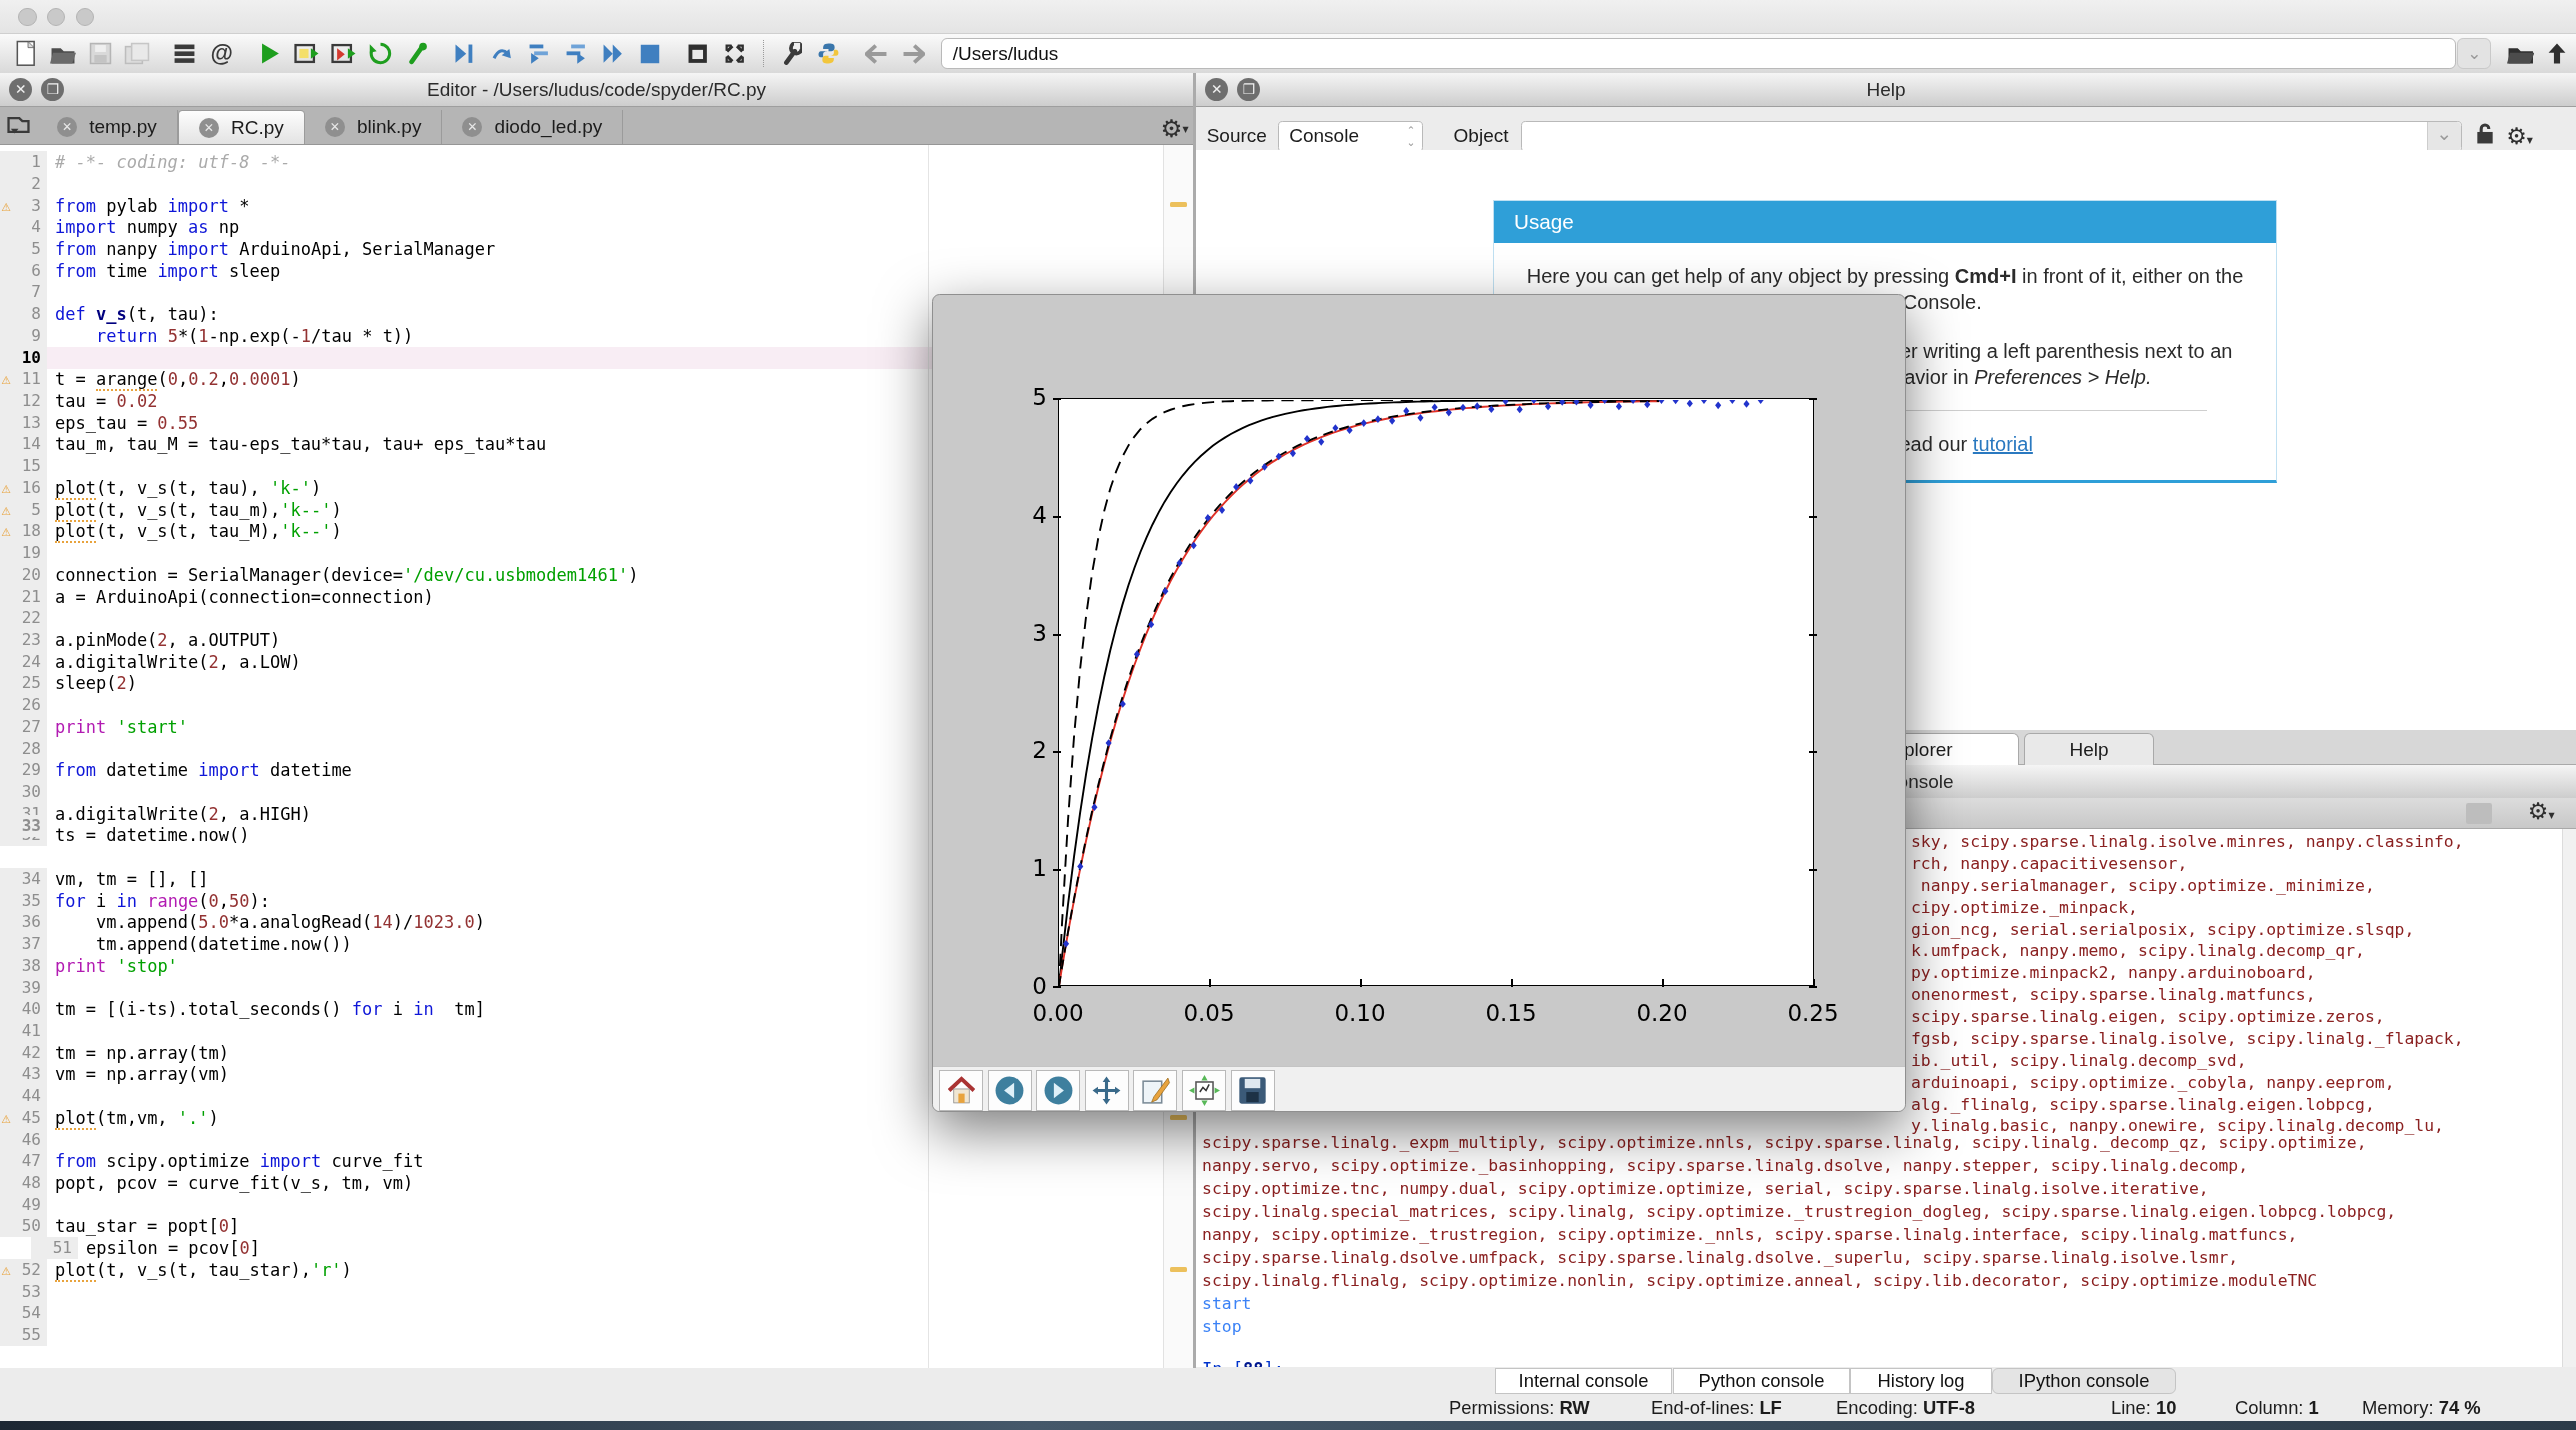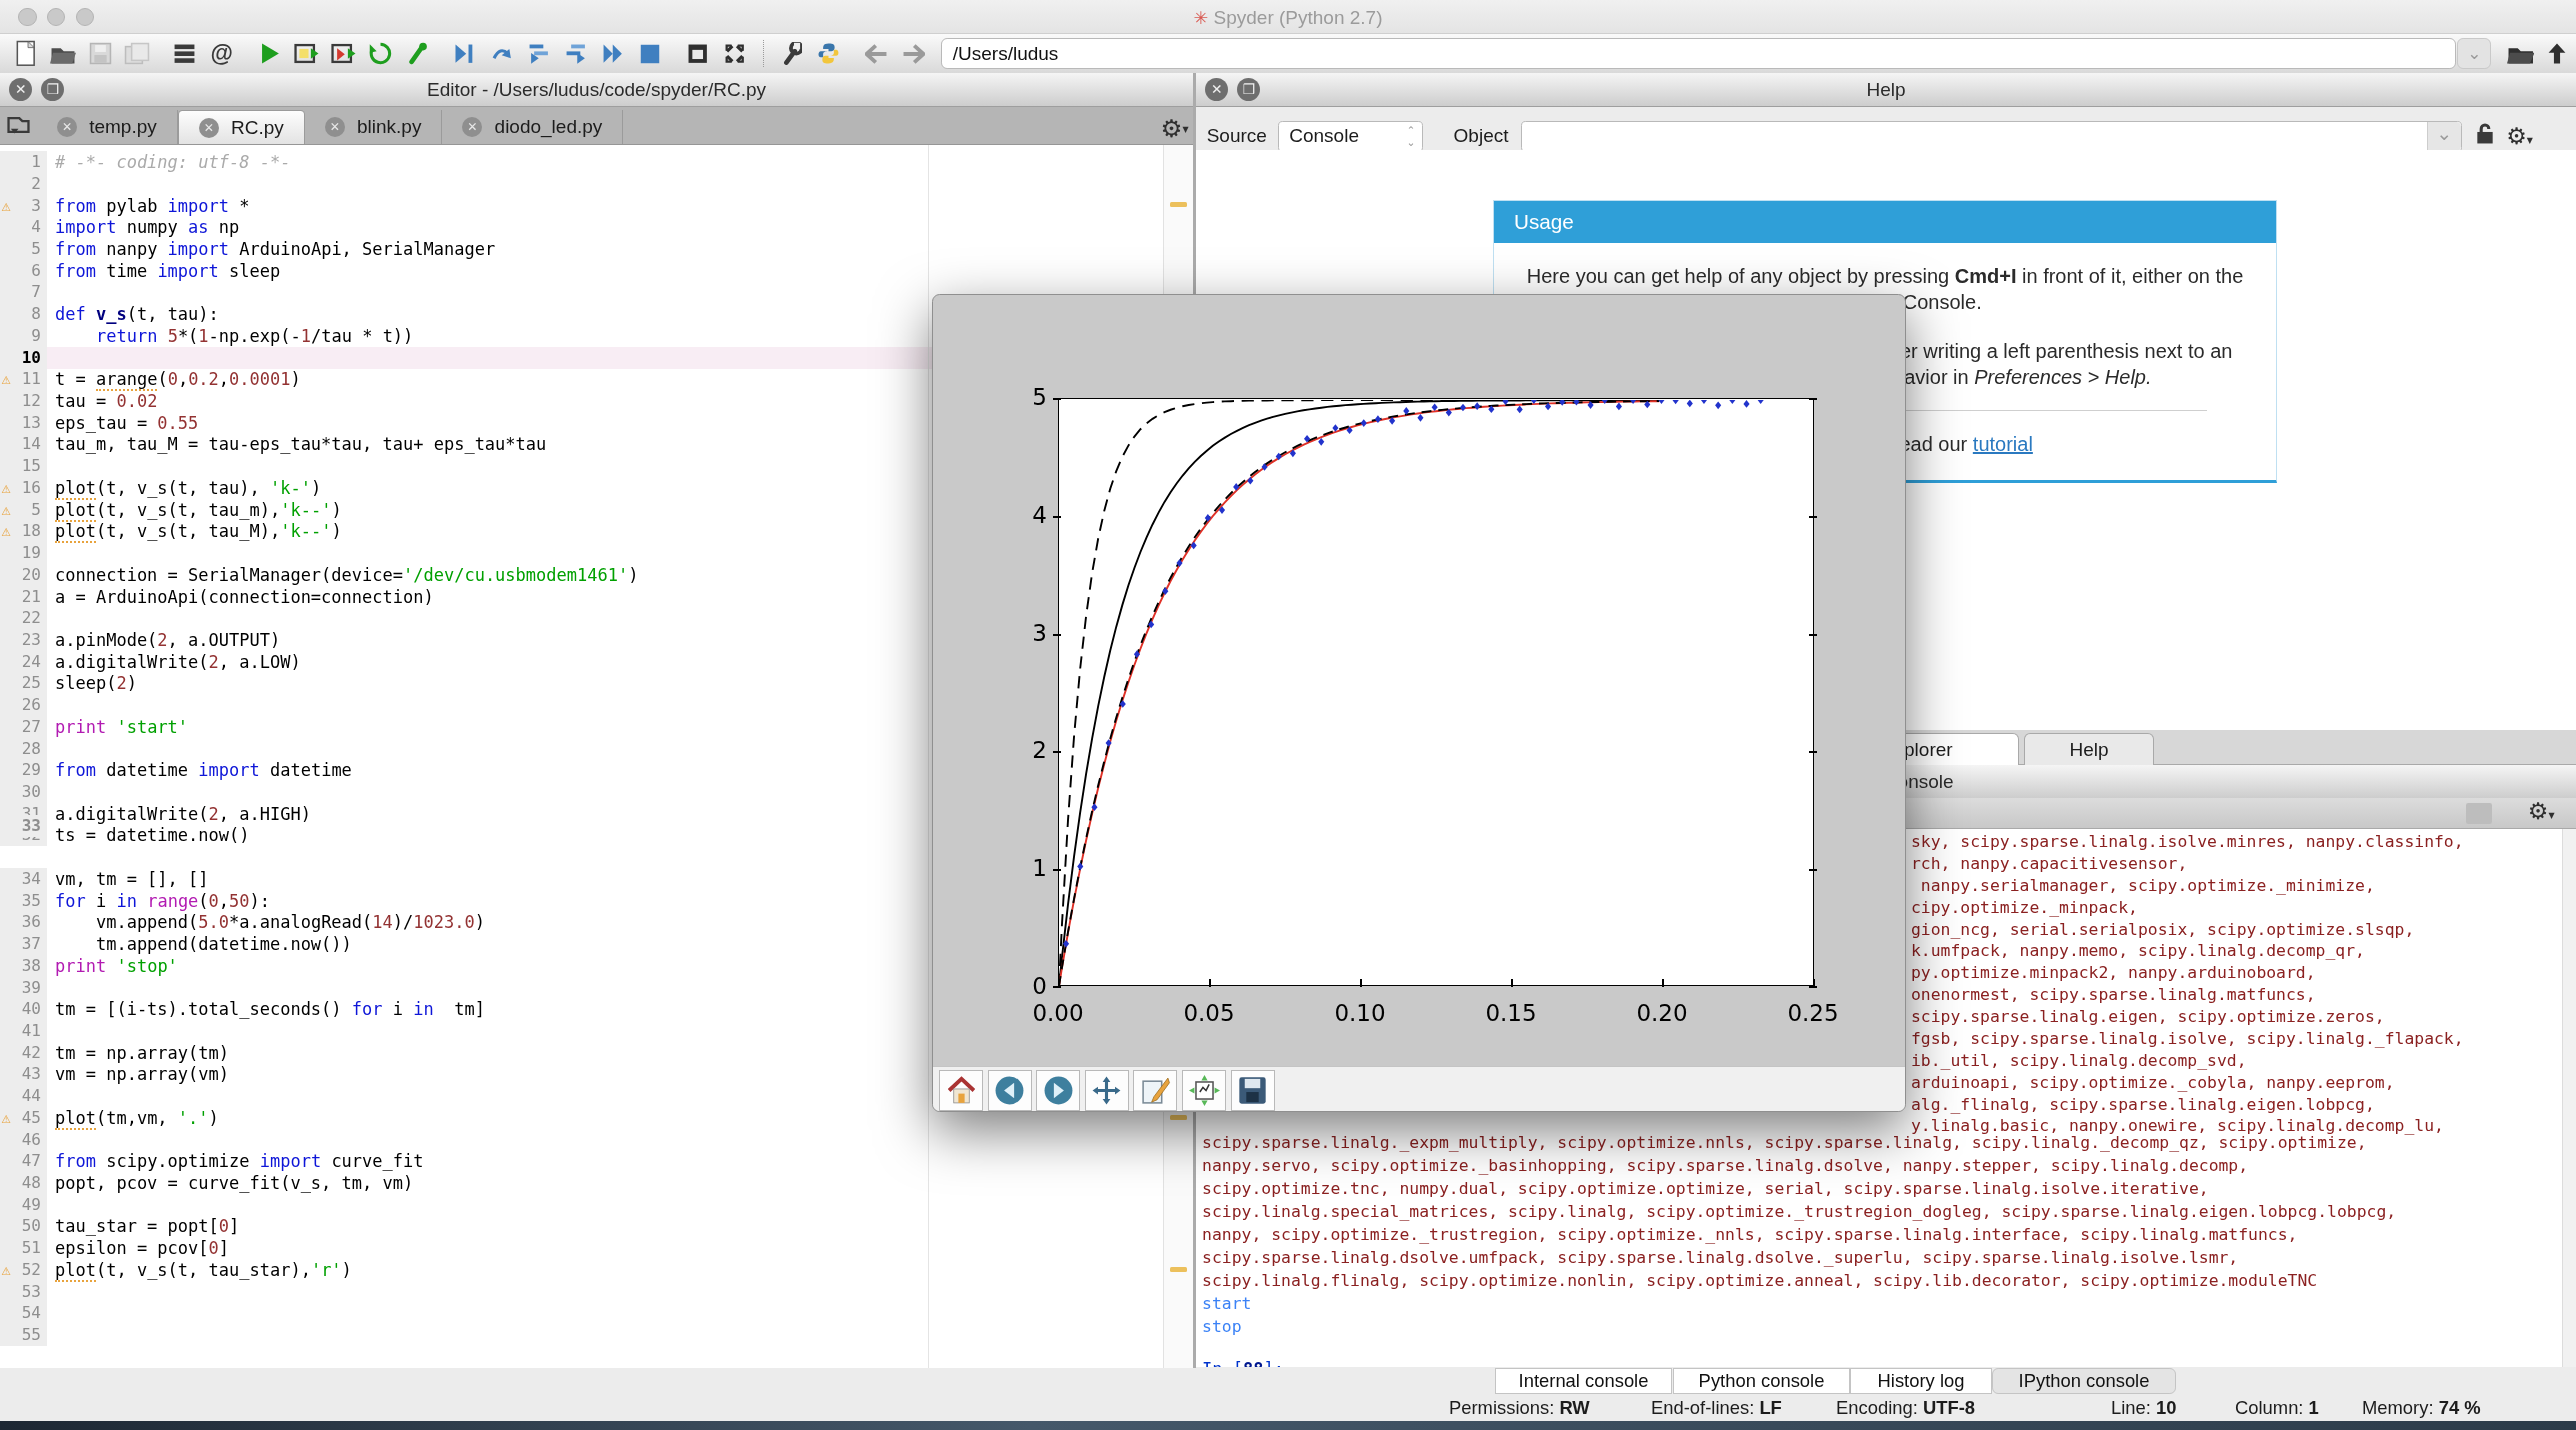--- a/index.html
+++ b/index.html
@@ -108,24 +108,20 @@
   .ftb { width:44px; height:41px; background:#fdfdfd; border:0.8px solid #b9b9b9; margin-right:4.6px;
          display:flex; align-items:center; justify-content:center; }
 </style>
 </head>
 <body>
 
 <div class="abs" id="titlebar">
   <div class="abs tl" style="left:18.4px"></div>
   <div class="abs tl" style="left:47px"></div>
   <div class="abs tl" style="left:76px"></div>
-  <div class="abs" id="win-title">
-    <span class="spider">✳</span>
-    <span>Spyder (Python 2.7)</span>
-  </div>
 </div>
 
 <div class="abs" id="toolbar">
   <span class="tbi">
       <svg width="23" height="27.5" viewBox="0 0 30 36">
         <rect x="3" y="2" width="22" height="31" fill="#fff" stroke="#555" stroke-width="2"></rect>
         <path d="M17 2 L25 10 L17 10 Z" fill="#ddd" stroke="#555"></path>
       </svg>
     </span>
   <span class="tbi">
@@ -356,21 +352,21 @@
     <div class="cl" style="top: 875px;"><span class="gut"></span><span class="num">41</span><span class="code"></span></div>
     <div class="cl" style="top: 897px;"><span class="gut"></span><span class="num">42</span><span class="code"><span class="tk-t">tm = np.array(tm)</span></span></div>
     <div class="cl" style="top: 918px;"><span class="gut"></span><span class="num">43</span><span class="code"><span class="tk-t">vm = np.array(vm)</span></span></div>
     <div class="cl" style="top: 940px;"><span class="gut"></span><span class="num">44</span><span class="code"></span></div>
     <div class="cl" style="top: 962px;"><span class="gut"></span><span class="warnico">⚠</span><span class="num">45</span><span class="code"><span class="tk-w">plot</span><span class="tk-t">(tm,vm, </span><span class="tk-s">'.'</span><span class="tk-t">)</span></span></div>
     <div class="cl" style="top: 984px;"><span class="gut"></span><span class="num">46</span><span class="code"></span></div>
     <div class="cl" style="top: 1005px;"><span class="gut"></span><span class="num">47</span><span class="code"><span class="tk-k">from</span><span class="tk-t"> scipy.optimize </span><span class="tk-k">import</span><span class="tk-t"> curve_fit</span></span></div>
     <div class="cl" style="top: 1027px;"><span class="gut"></span><span class="num">48</span><span class="code"><span class="tk-t">popt, pcov = curve_fit(v_s, tm, vm)</span></span></div>
     <div class="cl" style="top: 1049px;"><span class="gut"></span><span class="num">49</span><span class="code"></span></div>
     <div class="cl" style="top: 1070px;"><span class="gut"></span><span class="num">50</span><span class="code"><span class="tk-t">tau_star = popt[</span><span class="tk-n">0</span><span class="tk-t">]</span></span></div>
-    <div class="cl" style="top: 1092px;"><span class="gut"></span><span class="num">51</span><span class="code"><span class="tk-t">epsilon = pcov[</span><span class="tk-n">0</span><span class="tk-t">]</span></span></div>
+    <div class="cl" style="top: 1092px; margin-left: 31px;"><span class="gut"></span><span class="num">51</span><span class="code"><span class="tk-t">epsilon = pcov[</span><span class="tk-n">0</span><span class="tk-t">]</span></span></div>
     <div class="cl" style="top: 1114px;"><span class="gut"></span><span class="warnico">⚠</span><span class="num">52</span><span class="code"><span class="tk-w">plot</span><span class="tk-t">(t, v_s(t, tau_star),</span><span class="tk-s">'r'</span><span class="tk-t">)</span></span></div>
     <div class="cl" style="top: 1136px;"><span class="gut"></span><span class="num">53</span><span class="code"></span></div>
     <div class="cl" style="top: 1157px;"><span class="gut"></span><span class="num">54</span><span class="code"></span></div>
     <div class="cl" style="top: 1179px;"><span class="gut"></span><span class="num">55</span><span class="code"></span></div>
   </div>
 <div class="abs" id="edge-line"></div>
 <div class="abs" id="ed-scroll">
     <div class="smark" style="top: 57px;"></div>
     <div class="smark" style="top: 231px;"></div>
     <div class="smark" style="top: 340px;"></div>

